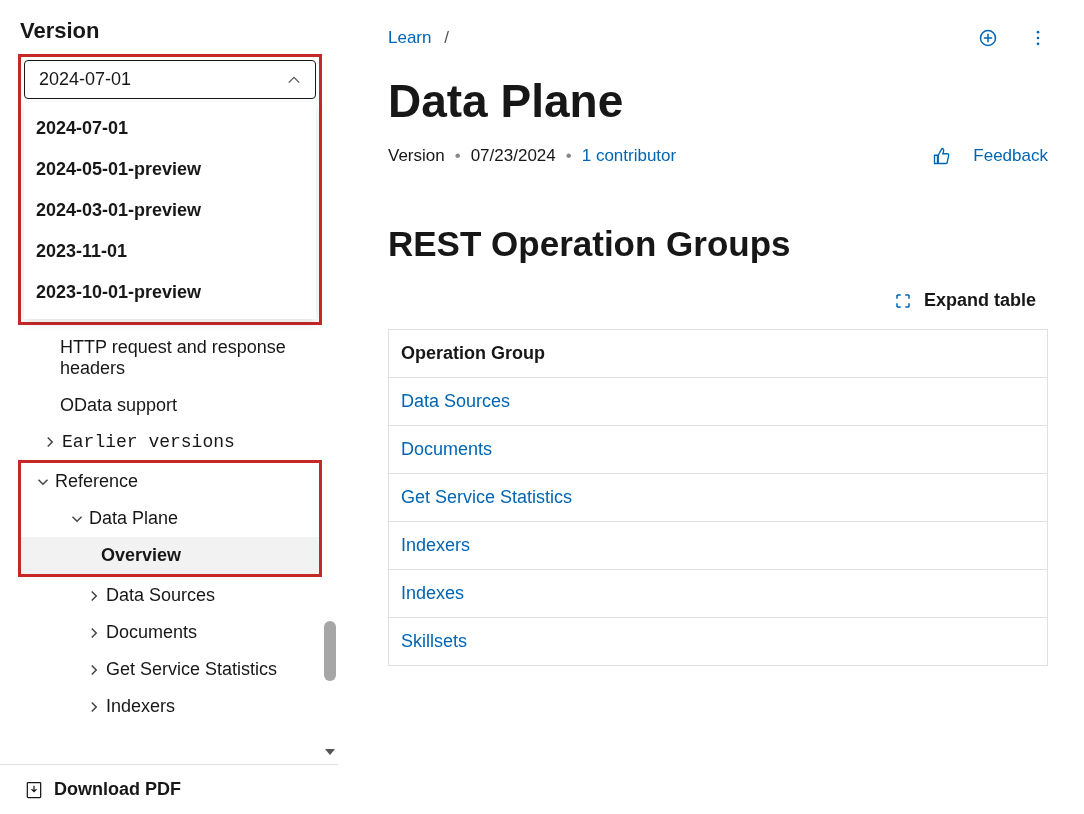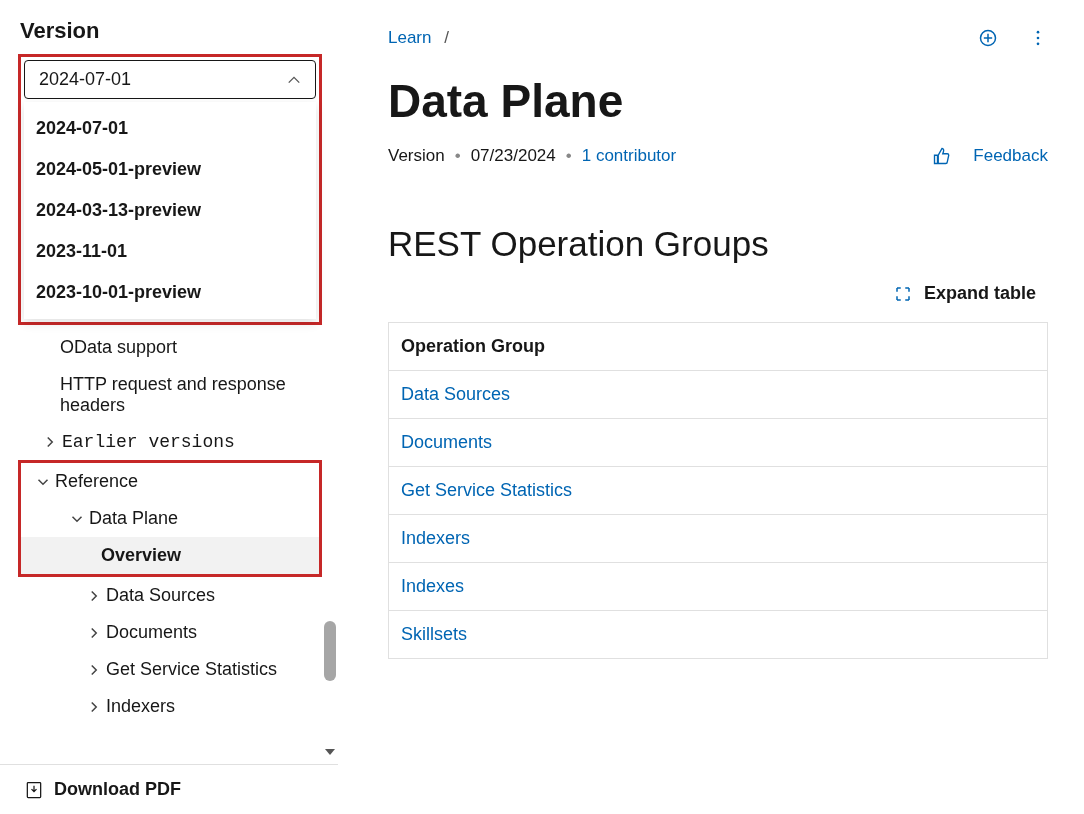--- a/index.html
+++ b/index.html
@@ -148,22 +148,22 @@
       margin-bottom: 58px;
     }
     .meta-left { display: flex; align-items: center; gap: 10px; }
     .meta-dot { color: #888; }
     .link-blue { color: #0065b3; text-decoration: none; cursor: pointer; }
     .feedback { display: flex; align-items: center; gap: 22px; color: #0065b3; cursor: pointer; font-weight: 400; }
     .thumb-icon { width: 18px; height: 18px; stroke: #0065b3; fill: none; stroke-width: 1.8; }
 
     .section-title {
       font-size: 35px;
-      font-weight: 400;
-      margin-bottom: 19px;
+      font-weight: 700;
+      margin-bottom: 26px;
     }
     .expand-row {
       display: flex;
       justify-content: flex-end;
       align-items: center;
       gap: 12px;
       margin-bottom: 18px;
       font-size: 18px;
       font-weight: 600;
       cursor: pointer;
@@ -194,32 +194,32 @@
   <div class="highlight-box-1">
     <div class="dropdown-selected">
       <span>2024-07-01</span>
       <svg class="chevron-icon" viewBox="0 0 16 16">
           <path d="M2 11 L8 5 L14 11"></path>
         </svg>
     </div>
     <ul class="dropdown-list">
       <li>2024-07-01</li>
       <li>2024-05-01-preview</li>
-      <li>2024-03-13-preview</li>
+      <li>2024-03-01-preview</li>
       <li>2023-11-01</li>
       <li>2023-10-01-preview</li>
     </ul>
   </div>
 
   <div class="nav-tree">
     <div class="nav-item indent-1">
+      <span>HTTP request and response headers</span>
+    </div>
+    <div class="nav-item indent-1">
       <span>OData support</span>
-    </div>
-    <div class="nav-item indent-1">
-      <span>HTTP request and response headers</span>
     </div>
     <div class="nav-item indent-0c">
       <svg class="caret" viewBox="0 0 16 16">
           <path d="M5 2 L11 8 L5 14"></path>
         </svg>
       <span>Earlier versions</span>
     </div>
 
     <div class="highlight-box-2">
       <div class="nav-item indent-0">

